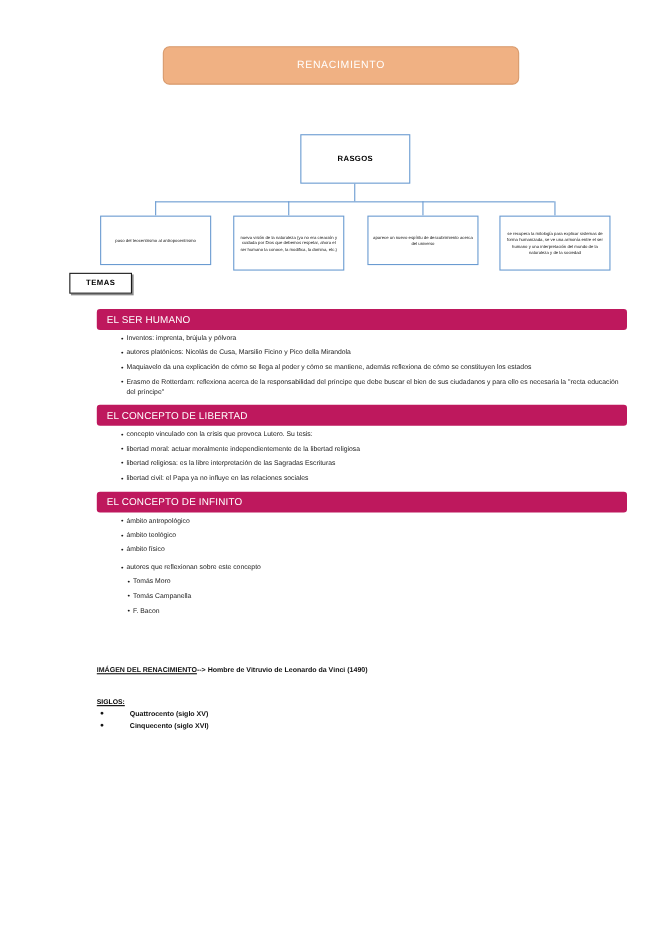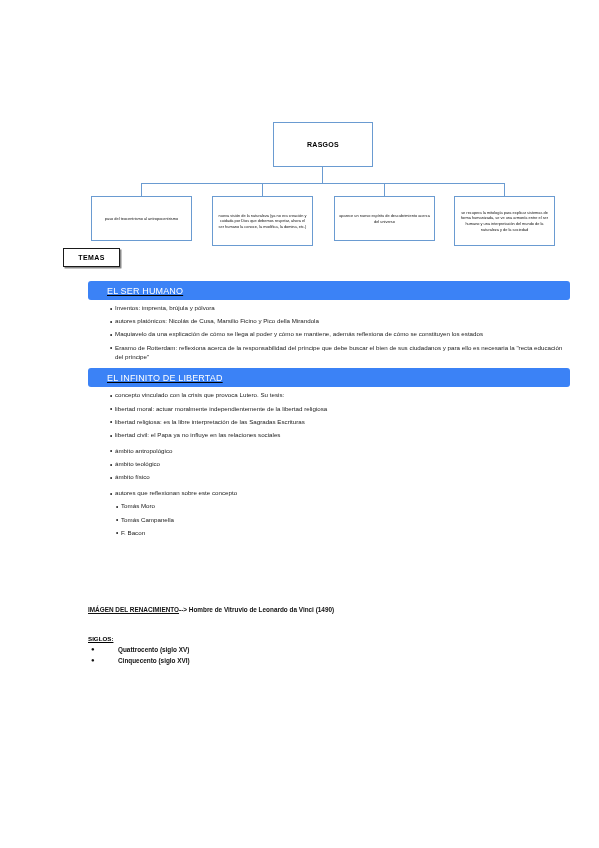--- a/index.html
+++ b/index.html
@@ -121,28 +121,27 @@
   }
 
   
   .sections {
     position: absolute;
     left: 88px;
     top: 281px;
     width: 482px;
   }
   .section-header {
-    background: #3b82f6;
+    background: #be185d;
     border-radius: 3px;
     height: 19px;
     display: flex;
     align-items: center;
-    padding-left: 19px;
+    padding-left: 9px;
     margin-bottom: 4px;
-    text-decoration: underline;
   }
   .section-header span {
     color: #ffffff;
     font-size: 9px;
     letter-spacing: 0.15px;
   }
   .bullets {
     margin: 0 0 7px 0;
     padding: 0 0 0 22px;
     list-style: none;
@@ -211,20 +210,23 @@
     left: 3px;
     top: -0.5px;
     font-size: 6px;
   }
 </style>
 </head>
 <body>
 
 <div class="page">
 
+  <div class="title-banner">
+    <span>RENACIMIENTO</span>
+  </div>
 
   <div class="rasgos-box">
     <span>RASGOS</span>
   </div>
 
   <div class="conn v-stem"></div>
   <div class="conn h-bus"></div>
   <div class="conn drop drop-1"></div>
   <div class="conn drop drop-2"></div>
   <div class="conn drop drop-3"></div>
@@ -253,29 +255,32 @@
       <span>EL SER HUMANO</span>
     </div>
     <ul class="bullets">
       <li>Inventos: imprenta, brújula y pólvora</li>
       <li>autores platónicos: Nicolás de Cusa, Marsilio Ficino y Pico della Mirandola</li>
       <li>Maquiavelo da una explicación de cómo se llega al poder y cómo se mantiene, además reflexiona de cómo se constituyen los estados</li>
       <li>Erasmo de Rotterdam: reflexiona acerca de la responsabilidad del príncipe que debe buscar el bien de sus ciudadanos y para ello es necesaria la "recta educación del príncipe"</li>
     </ul>
 
     <div class="section-header">
-      <span>EL INFINITO DE LIBERTAD</span>
+      <span>EL CONCEPTO DE LIBERTAD</span>
     </div>
     <ul class="bullets">
       <li>concepto vinculado con la crisis que provoca Lutero. Su tesis:</li>
       <li>libertad moral: actuar moralmente independientemente de la libertad religiosa</li>
       <li>libertad religiosa: es la libre interpretación de las Sagradas Escrituras</li>
       <li>libertad civil: el Papa ya no influye en las relaciones sociales</li>
     </ul>
 
+    <div class="section-header">
+      <span>EL CONCEPTO DE INFINITO</span>
+    </div>
     <ul class="bullets">
       <li>ámbito antropológico</li>
       <li>ámbito teológico</li>
       <li>ámbito físico</li>
     </ul>
 
     <ul class="bullets">
       <li>autores que reflexionan sobre este concepto</li>
       <li class="indent">Tomás Moro</li>
       <li class="indent">Tomás Campanella</li>

